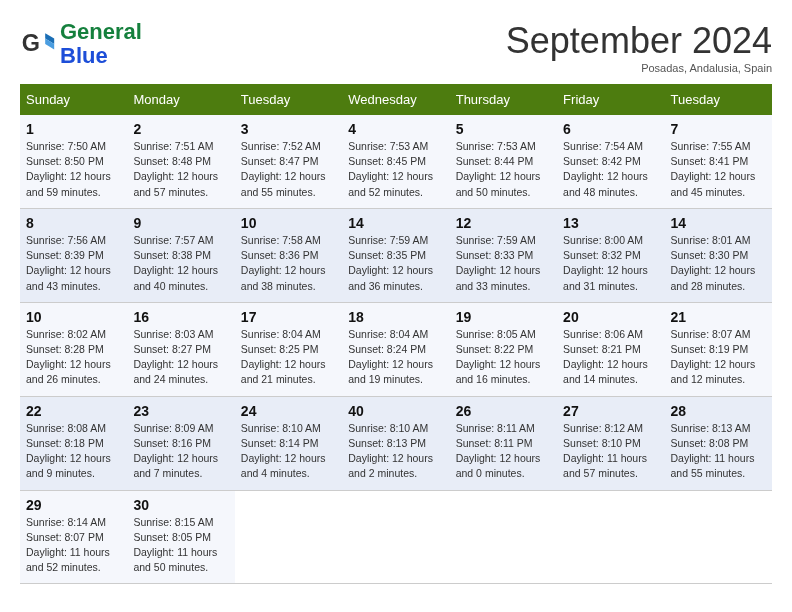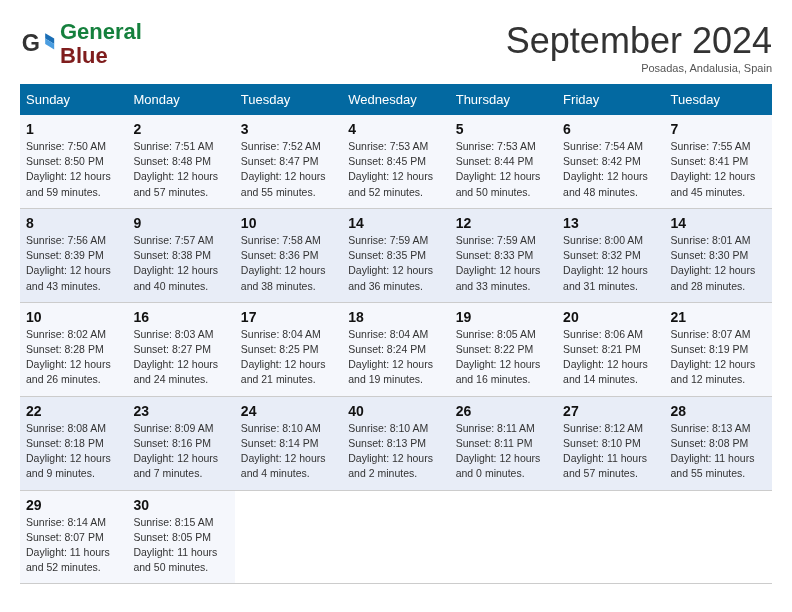--- a/index.html
+++ b/index.html
@@ -45,21 +45,21 @@
     .subtitle {
       font-size: 11px;
       color: #555;
     }
     table {
       width: 100%;
       border-collapse: collapse;
       font-size: 11px;
     }
     thead tr {
-      background: #0369a1;
+      background: #4d7c0f;
       color: #fff;
     }
     thead th {
       padding: 8px 6px;
       text-align: left;
       font-size: 13px;
       font-weight: normal;
     }
     tbody tr {
       border-bottom: 1px solid #ccc;
@@ -96,21 +96,21 @@
 
 <div class="header">
   <div class="logo">
     <svg class="logo-icon" viewBox="0 0 40 40">
       <text x="2" y="28" font-size="26" font-weight="bold" fill="#333">G</text>
       <polygon points="28,8 38,14 38,20 28,14" fill="#1a6eb5"></polygon>
       <polygon points="28,14 38,20 38,26 28,20" fill="#4a9de0"></polygon>
     </svg>
     <div class="logo-text">
       <span style="color:#15803d">General</span><br>
-      <span style="color:#7f1d1d">Blue</span>
+      <span style="color:#1d4ed8">Blue</span>
     </div>
   </div>
   <div class="title-block">
     <div class="month-title">September 2024</div>
     <div class="subtitle">Posadas, Andalusia, Spain</div>
   </div>
 </div>
 
 <table>
   <thead>

